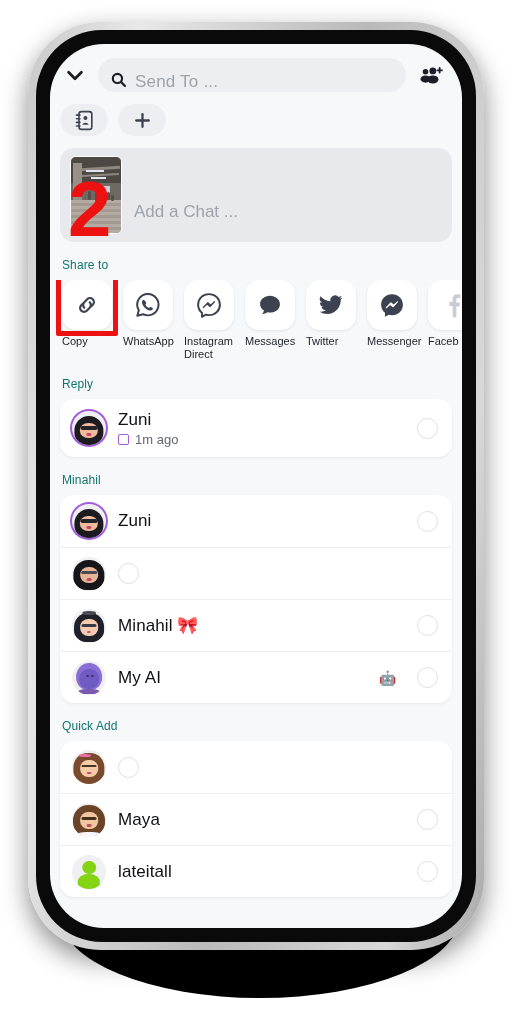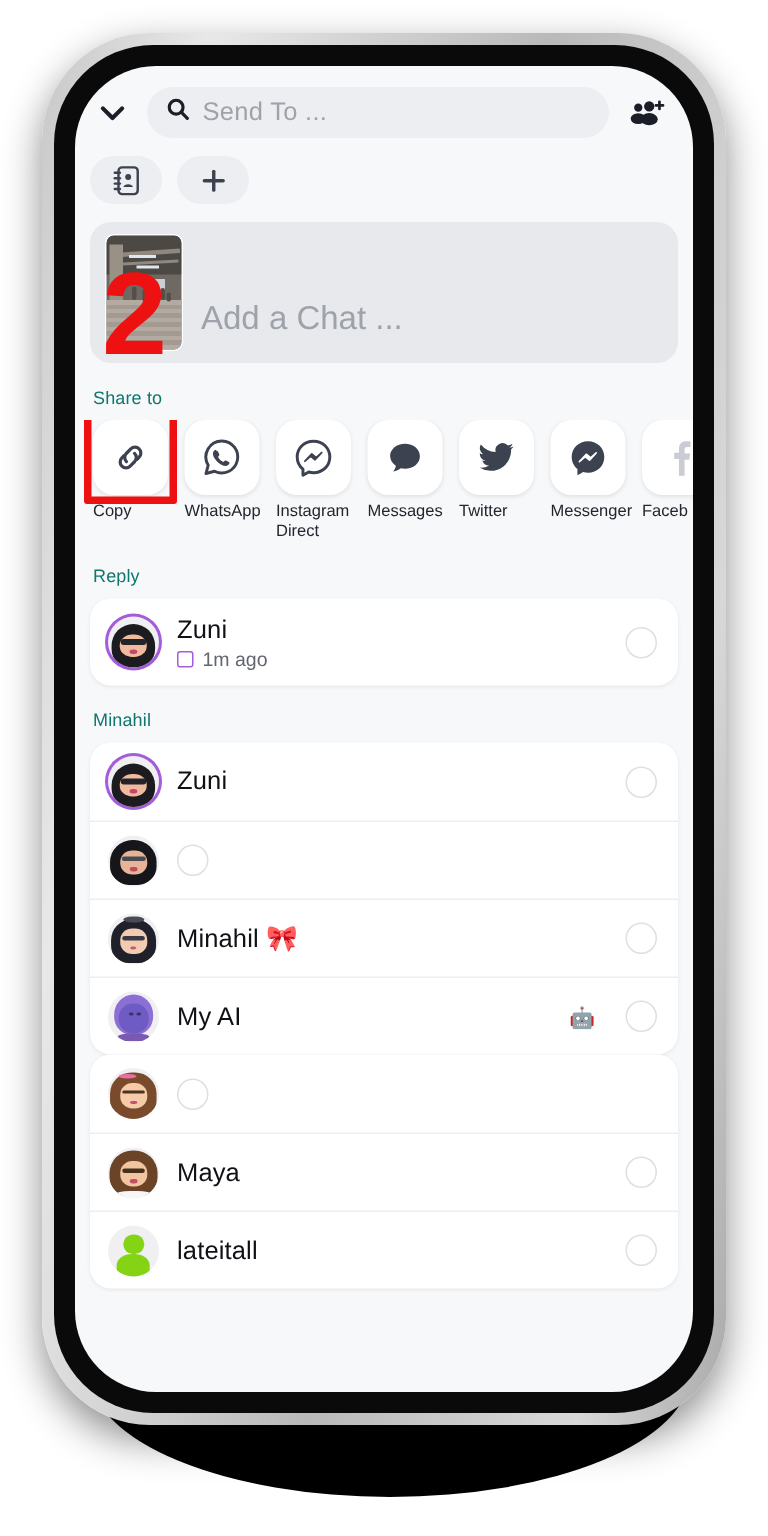--- a/index.html
+++ b/index.html
@@ -39,21 +39,21 @@
     display:flex; align-items:center; gap:8px;
     padding:14px 12px 0 10px;
   }
   .chev {
     width:30px; height:30px; flex:0 0 auto;
     display:flex; align-items:center; justify-content:center;
     color:#1b1e26;
   }
   #search-pill {
     flex:1 1 auto; height:34px; background:#eceef1; border-radius:17px;
-    display:flex; align-items:center; gap:8px; padding:0 12px;
+    display:flex; align-items:flex-end; gap:8px; padding:0 12px;
   }
   #search-pill .ph { color:#9ea3ab; font-size:17px; letter-spacing:.2px; }
   .grpadd { width:36px; flex:0 0 auto; display:flex; align-items:center; justify-content:center; }
 
   
   #pillbtn-row { display:flex; gap:10px; padding:12px 0 0 10px; }
   .pillbtn {
     width:48px; height:32px; background:#eceef1; border-radius:16px;
     display:flex; align-items:center; justify-content:center;
     color:#3d4250;
@@ -69,21 +69,21 @@
     background:#6e6a63; position:relative; overflow:hidden;
     border:1px solid #fff;
   }
   .th-ceil { position:absolute; left:0; top:0; width:100%; height:34%; background:#4c4843; }
   .th-beam { position:absolute; background:#8e8880; }
   .th-col  { position:absolute; left:4%; top:8%; width:17%; height:58%; background:#9a9186; }
   .th-floor{ position:absolute; left:0; top:57%; width:100%; height:43%;
              background:repeating-linear-gradient(180deg,#b3aba1 0 3px,#a39b91 3px 6px); }
   .th-fig  { position:absolute; width:5%; height:11%; background:#554f49; border-radius:2px; }
   .th-light{ position:absolute; background:#dfe6ee; }
-  #composer .ph { color:#9ea3ab; font-size:22px;margin-top:34px; }
+  #composer .ph { color:#9ea3ab; font-size:17px;margin-top:34px; }
 
   
   .sec-label {
     font-size:12px; font-weight:normal; color:#0f766e;
     padding:16px 0 8px 12px; letter-spacing:.1px;
   }
   #share-label { position:relative; z-index:1; }
 
   
   #share-row {
@@ -363,20 +363,21 @@
           <div class="av-face" style="top:84%;width:62%;height:16%;background:#7a5ab0;border-radius:40% 40% 0 0;"></div>
         </div>
         <div class="row-main">
           <div class="row-name">My AI</div>
         </div>
         <span class="badge-emoji">🤖</span>
         <div class="sel-circle"></div>
       </div>
     </div>
 
+    <div class="sec-label">Quick Add</div>
     <div class="card">
 
       <div class="row">
         <div class="avatar">
           <div class="av-face" style="top:10%;width:92%;height:90%;background:#7a4a2c;border-radius:46% 46% 40% 40%;"></div>
           <div class="av-face" style="top:28%;width:52%;height:50%;background:#f5cba8;border-radius:46%;"></div>
           <div class="av-face" style="top:12%;width:34%;height:10%;background:#e86fa0;border-radius:50%;left:22%;transform:none;"></div>
           <div class="av-face" style="top:44%;width:44%;height:7%;background:#4a3320;border-radius:3px;"></div>
           <div class="av-face" style="top:64%;width:14%;height:7%;background:#c45070;border-radius:40%;"></div>
         </div>

